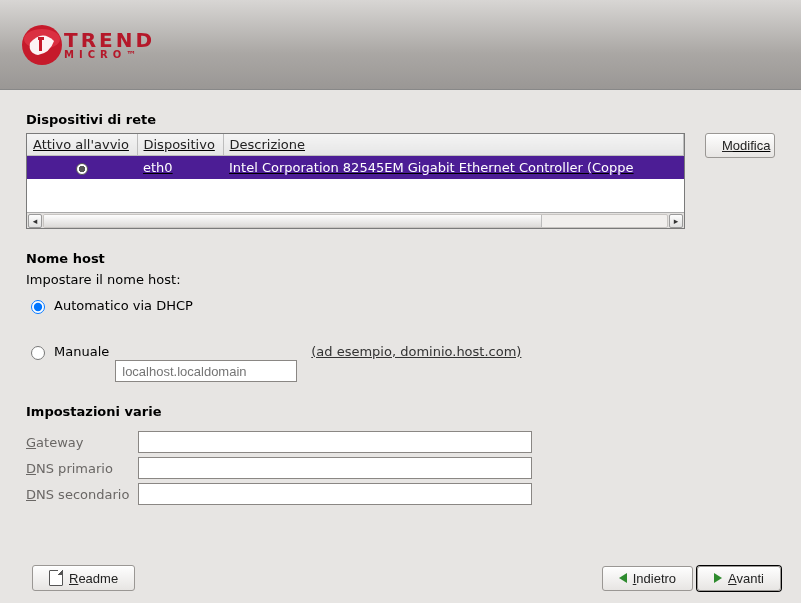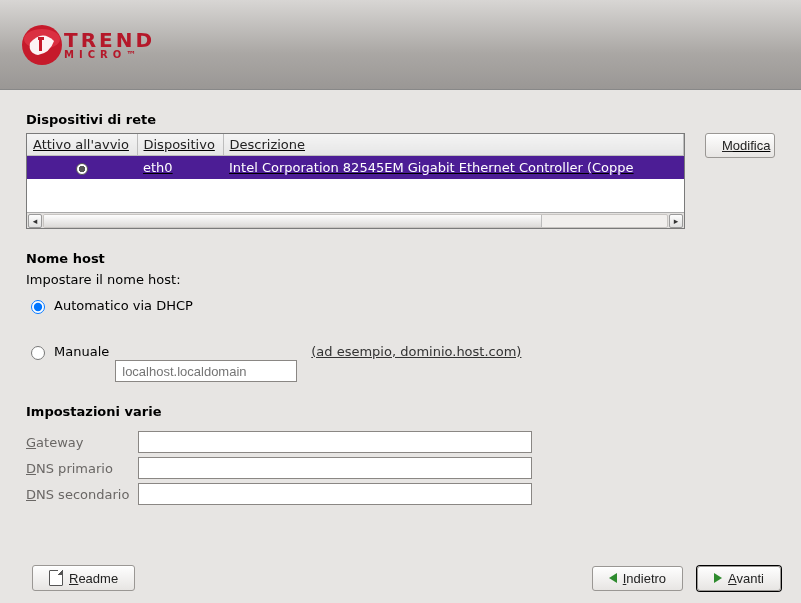--- a/index.html
+++ b/index.html
@@ -124,21 +124,21 @@
   .misc-block { margin-top:22px; }
   .form-grid { display:grid; grid-template-columns: 112px 394px; row-gap:4px; align-items:center; margin-top:12px;}
   .form-label { color:#6a6765; font-size:13px; }
   .form-label .lu { text-decoration: underline; }
   .form-grid .txt { width:100%; }
   .footer {
     position:absolute; left:12px; right:0; bottom:12px;
     display:flex; justify-content:space-between; align-items:center;
     padding:0 20px;
   }
-  .footer-right { display:flex; gap:14px;justify-content:center; }
+  .footer-right { display:flex; gap:4px;justify-content:center; }
   .btn.default {
     box-shadow: 0 0 0 1px #000, 0 1px 0 #fff inset;
   }
   .icon-doc {
     width:14px;height:16px;border:1px solid #555;border-radius:1px;
     position:relative;background:#fff;
   }
   .icon-doc::after{content:"";position:absolute;top:-1px;right:-1px;width:5px;height:5px;
     background:linear-gradient(135deg,#fff 49%,#555 50%);}
   .arrow-left,.arrow-right{width:0;height:0;border-top:5px solid transparent;border-bottom:5px solid transparent;}

